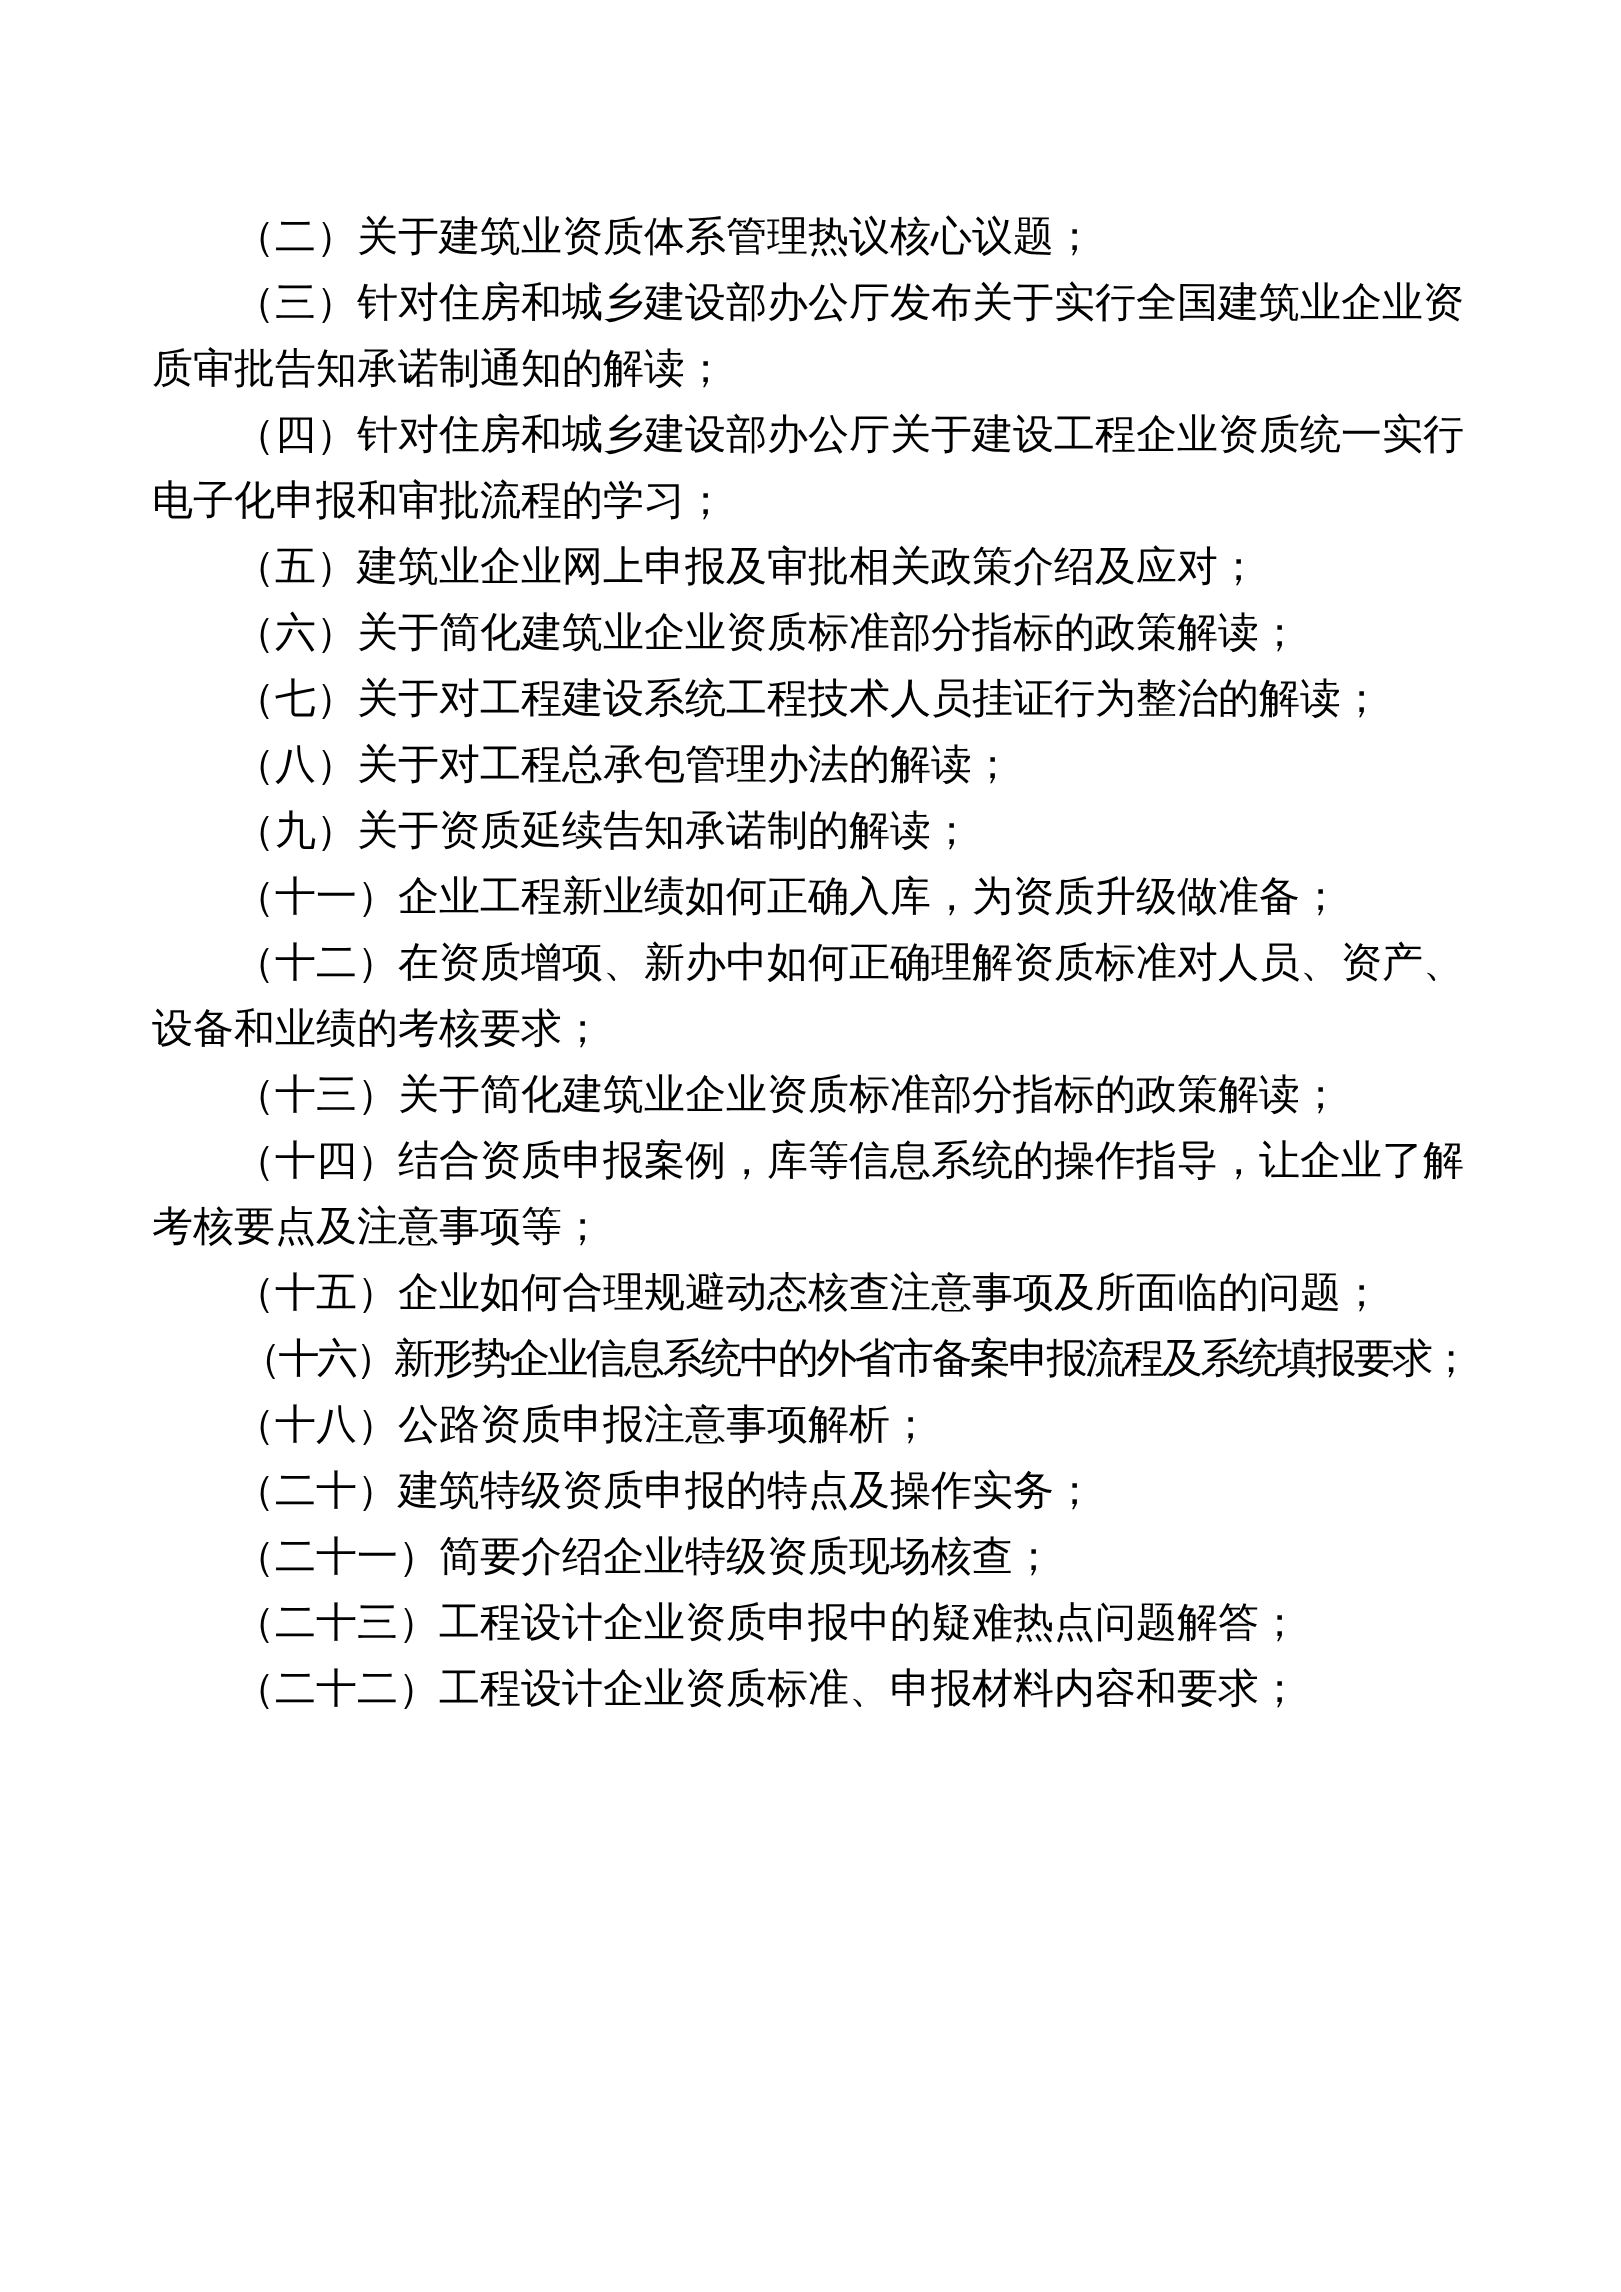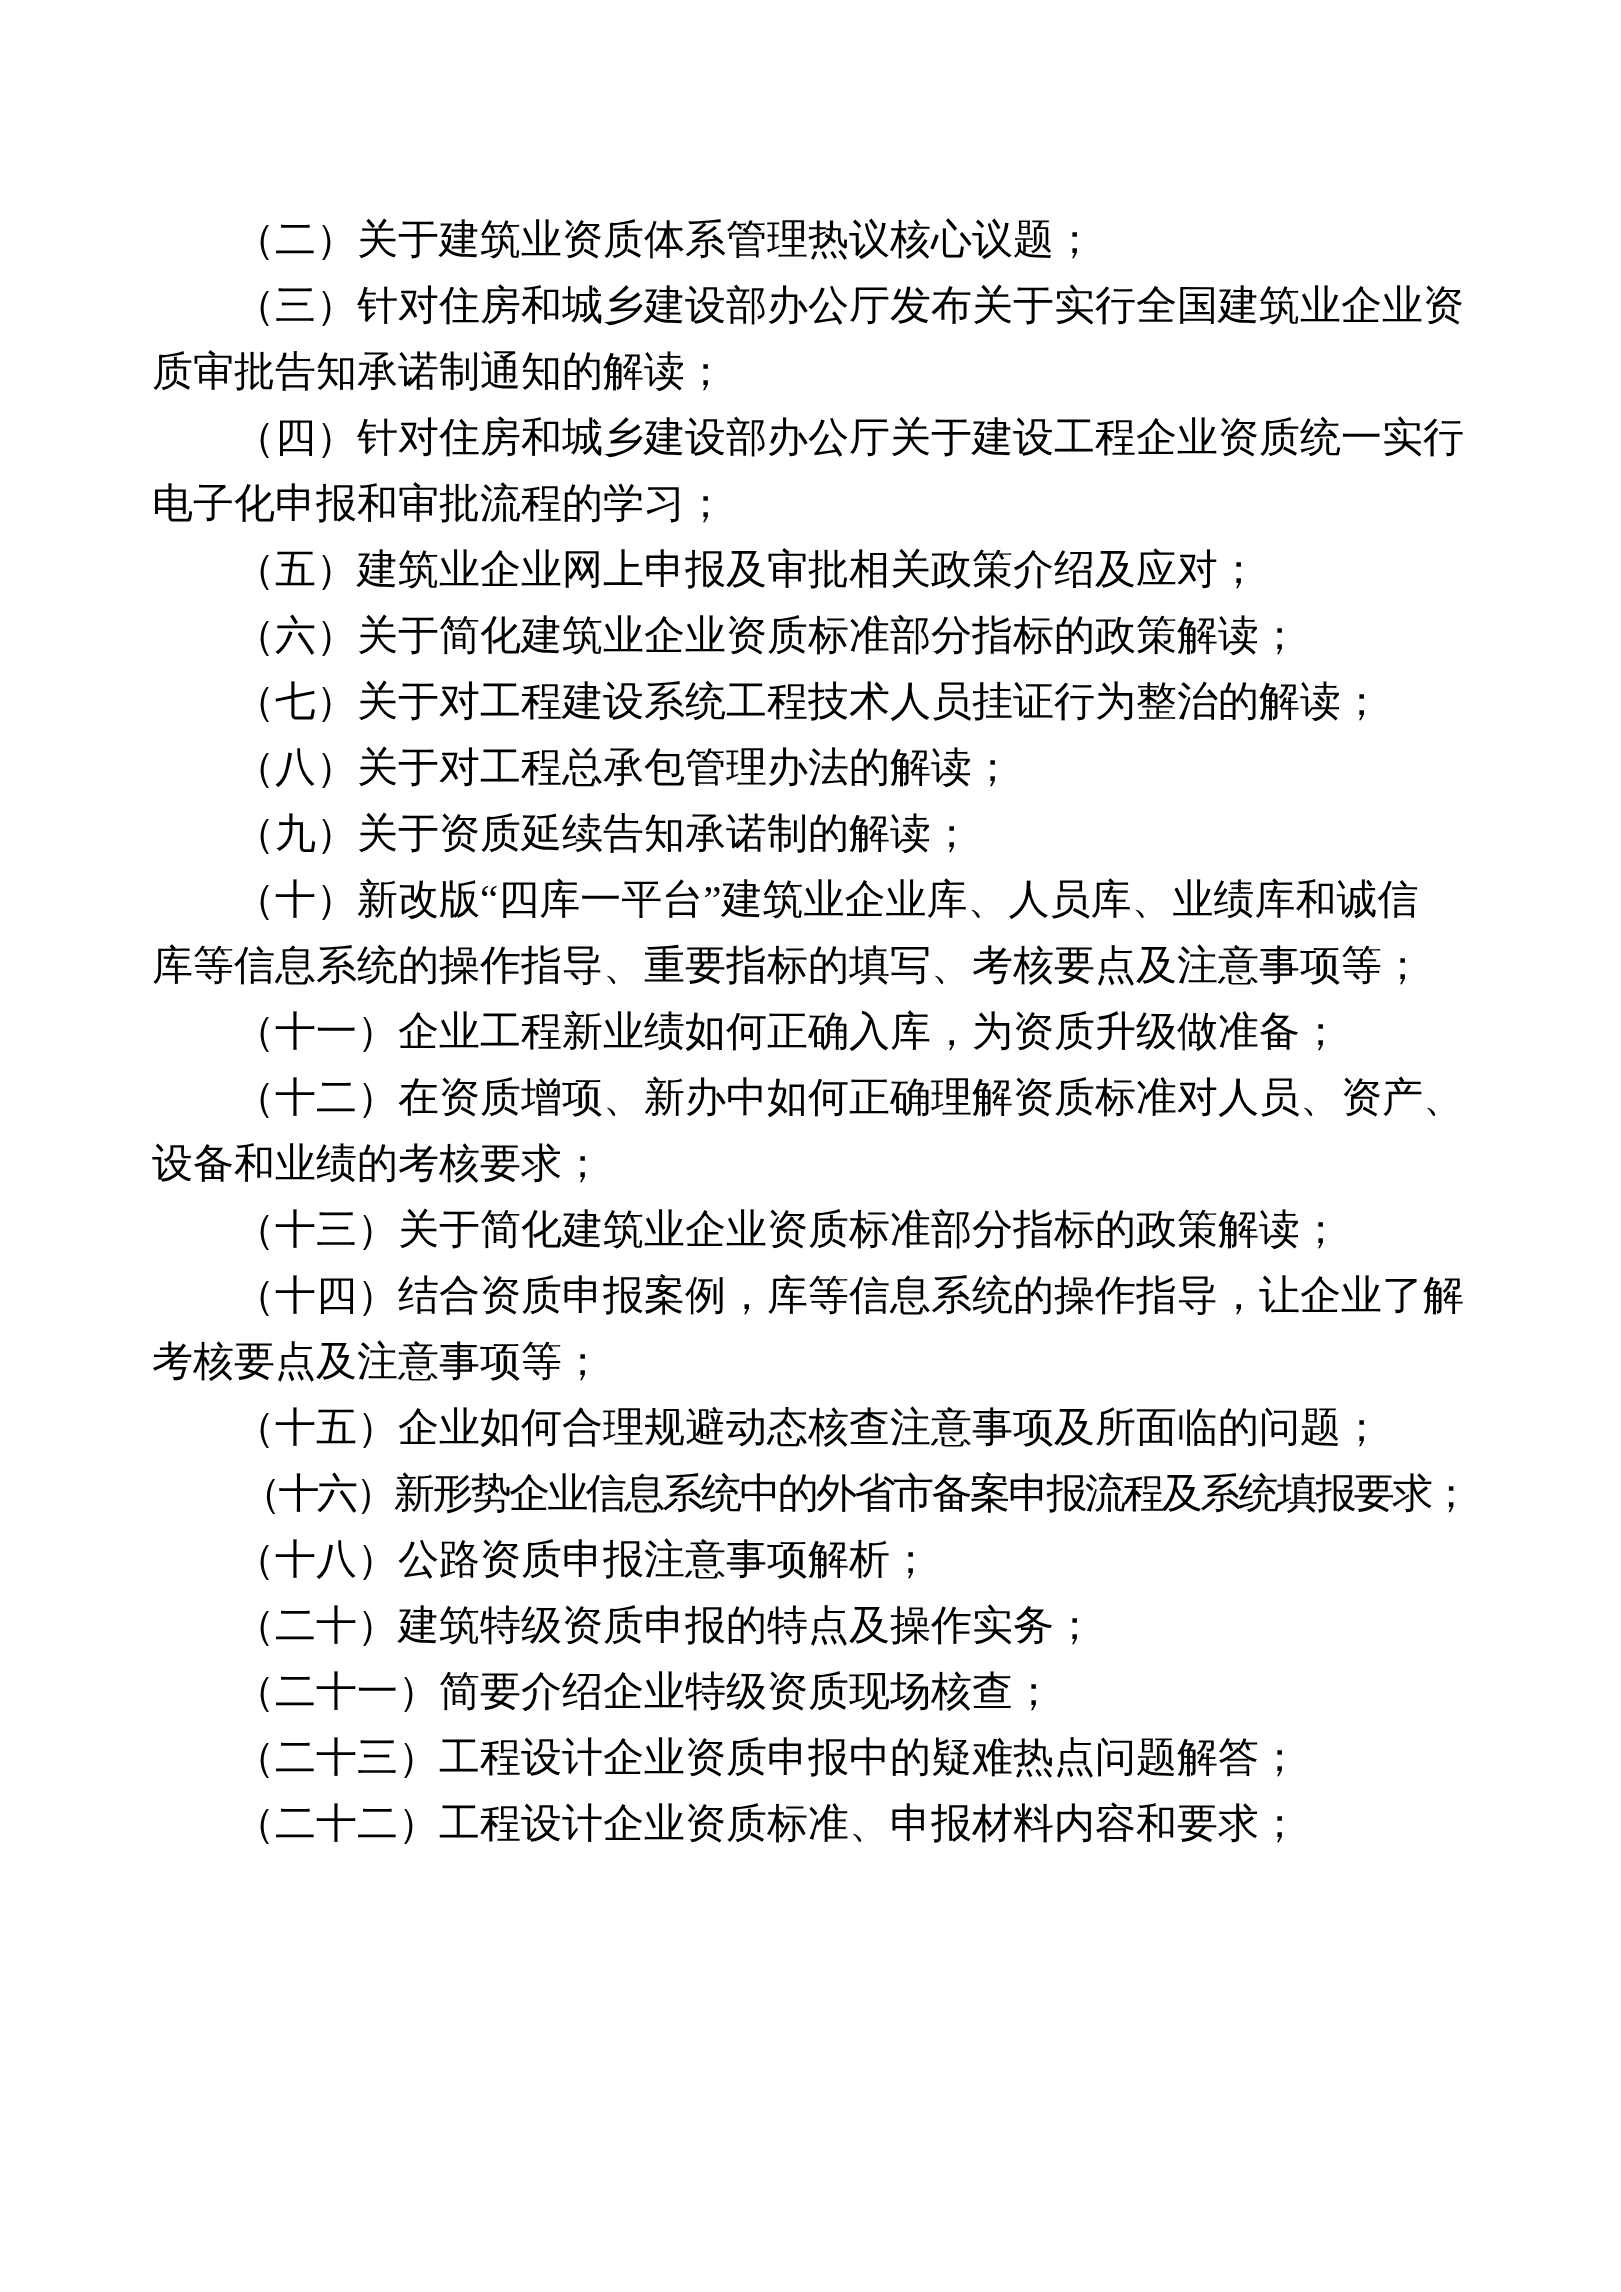--- a/index.html
+++ b/index.html
@@ -30,20 +30,21 @@
     font-weight: 400;
   }
   .para {
     margin: 0;
     padding: 0;
   }
   .line {
     height: 66px;
     white-space: nowrap;
     overflow: visible;
+    font-family: Liberation Mono, monospace;
   }
   .first {
     text-indent: 2em;
   }
   .tight {
     letter-spacing: -2.6px;
     text-align: right;
   }
 </style>
 </head>
@@ -79,24 +80,20 @@
     </div>
 
     <div class="para">
       <div class="line first">（八）关于对工程总承包管理办法的解读；</div>
     </div>
 
     <div class="para">
       <div class="line first">（九）关于资质延续告知承诺制的解读；</div>
     </div>
 
-    <div class="para">
-      <div class="line first">（十）新改版“四库一平台”建筑业企业库、人员库、业绩库和诚信</div>
-      <div class="line">库等信息系统的操作指导、重要指标的填写、考核要点及注意事项等；</div>
-    </div>
 
     <div class="para">
       <div class="line first">（十一）企业工程新业绩如何正确入库，为资质升级做准备；</div>
     </div>
 
     <div class="para">
       <div class="line first">（十二）在资质增项、新办中如何正确理解资质标准对人员、资产、</div>
       <div class="line">设备和业绩的考核要求；</div>
     </div>
 

